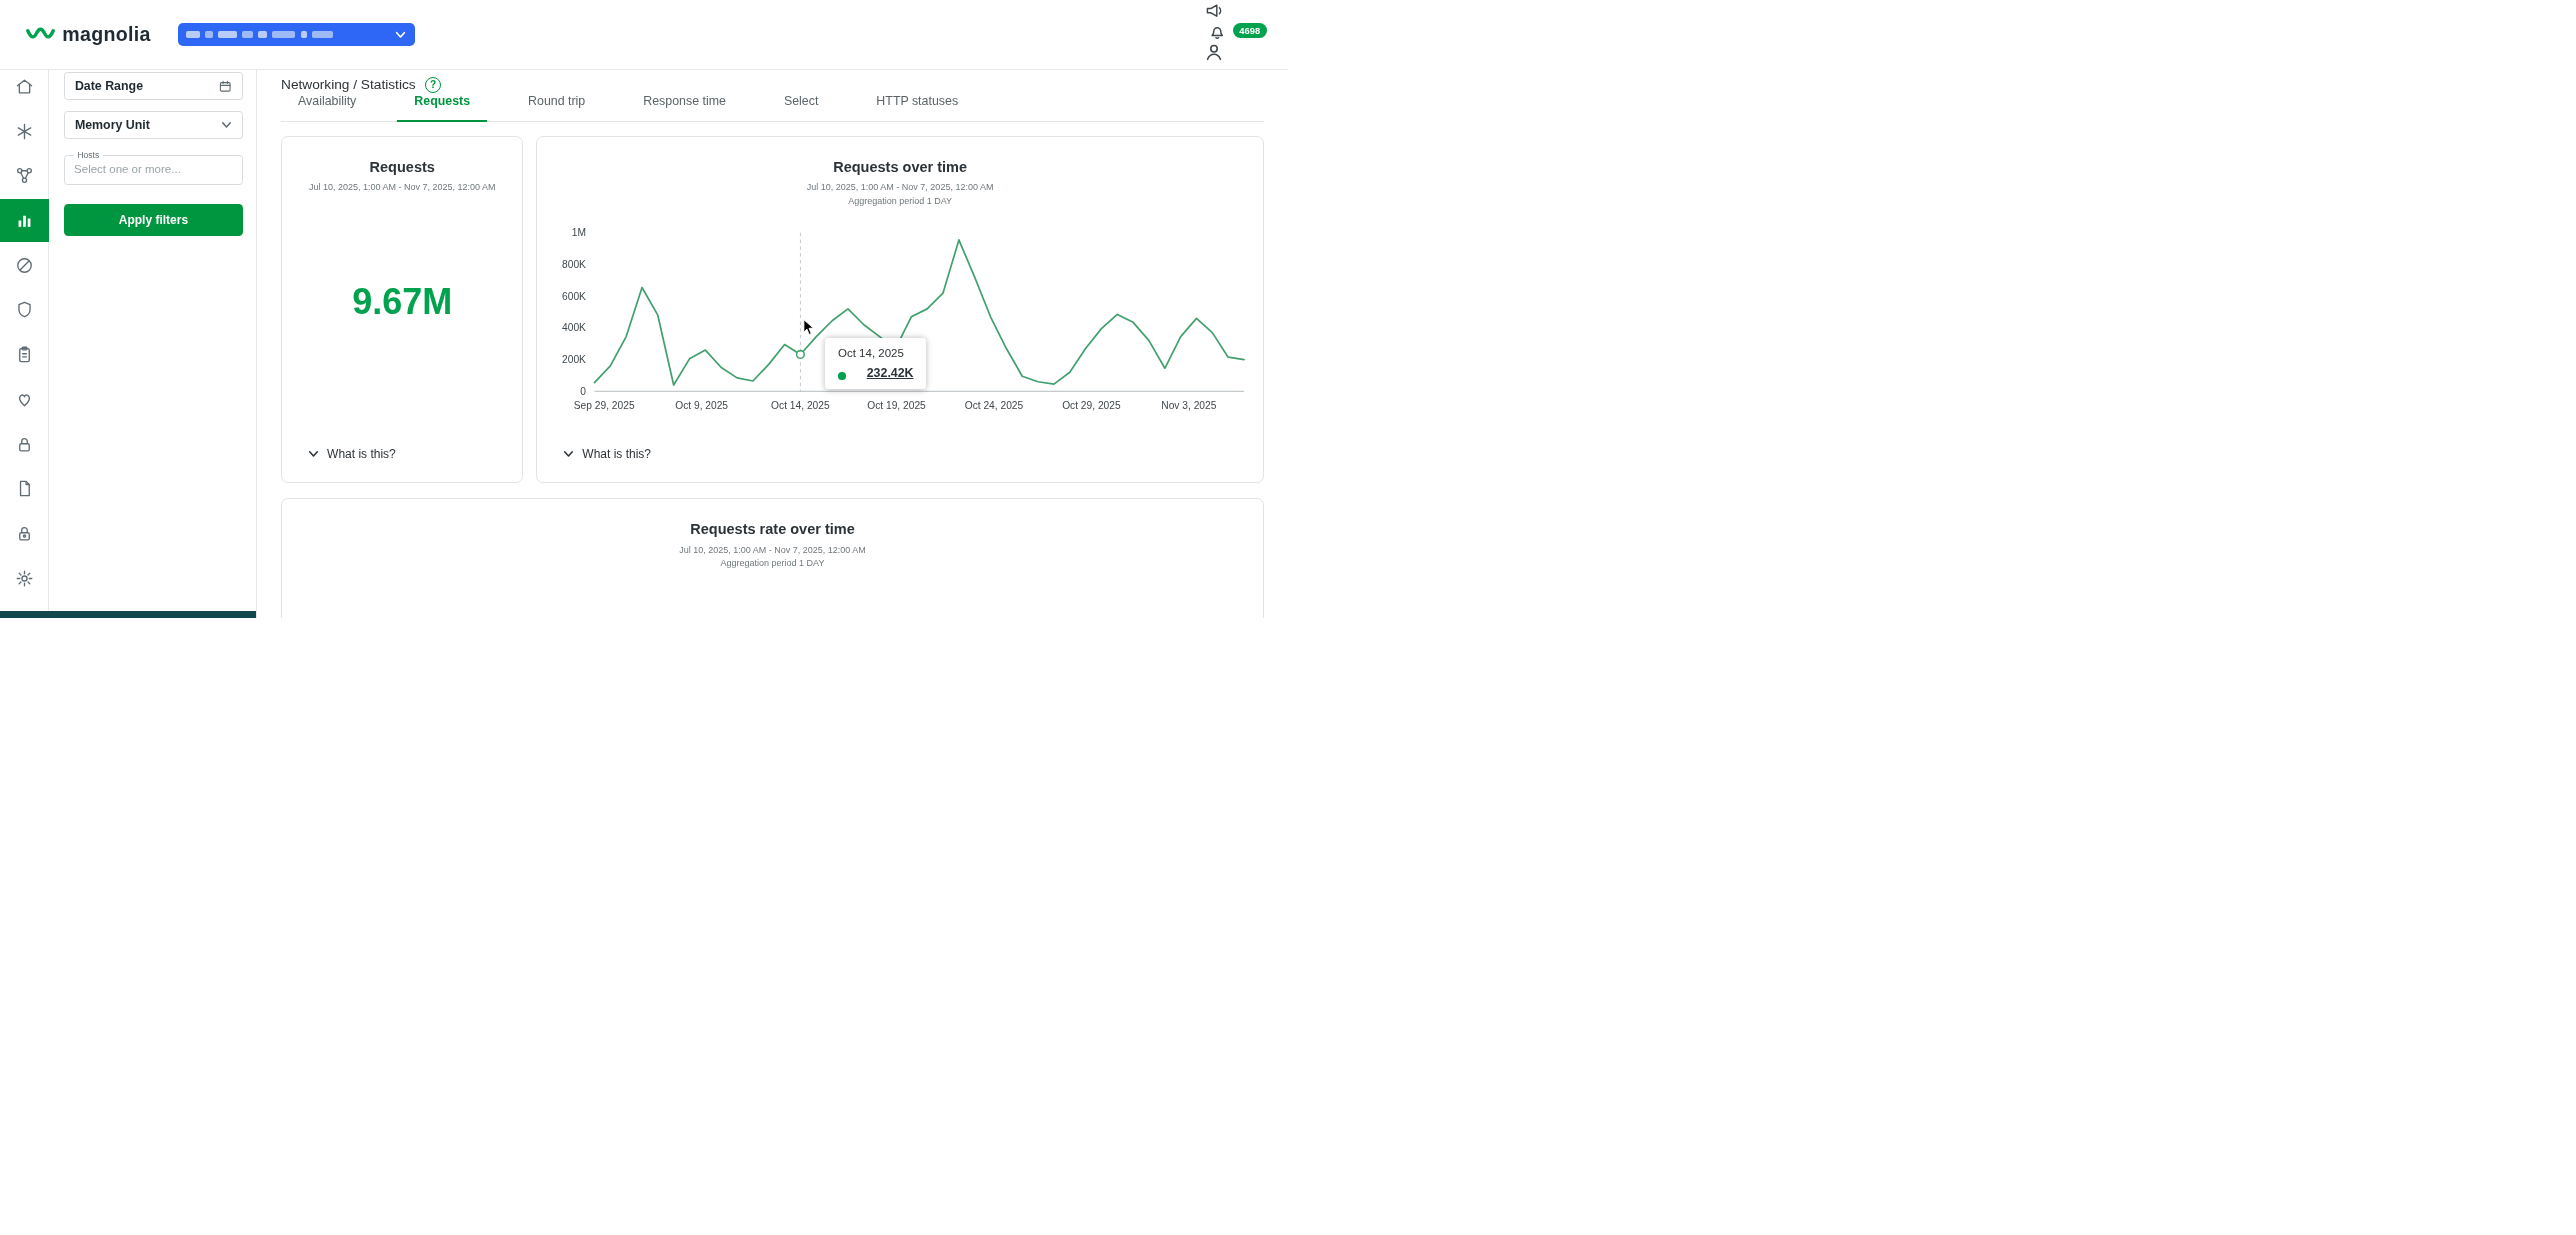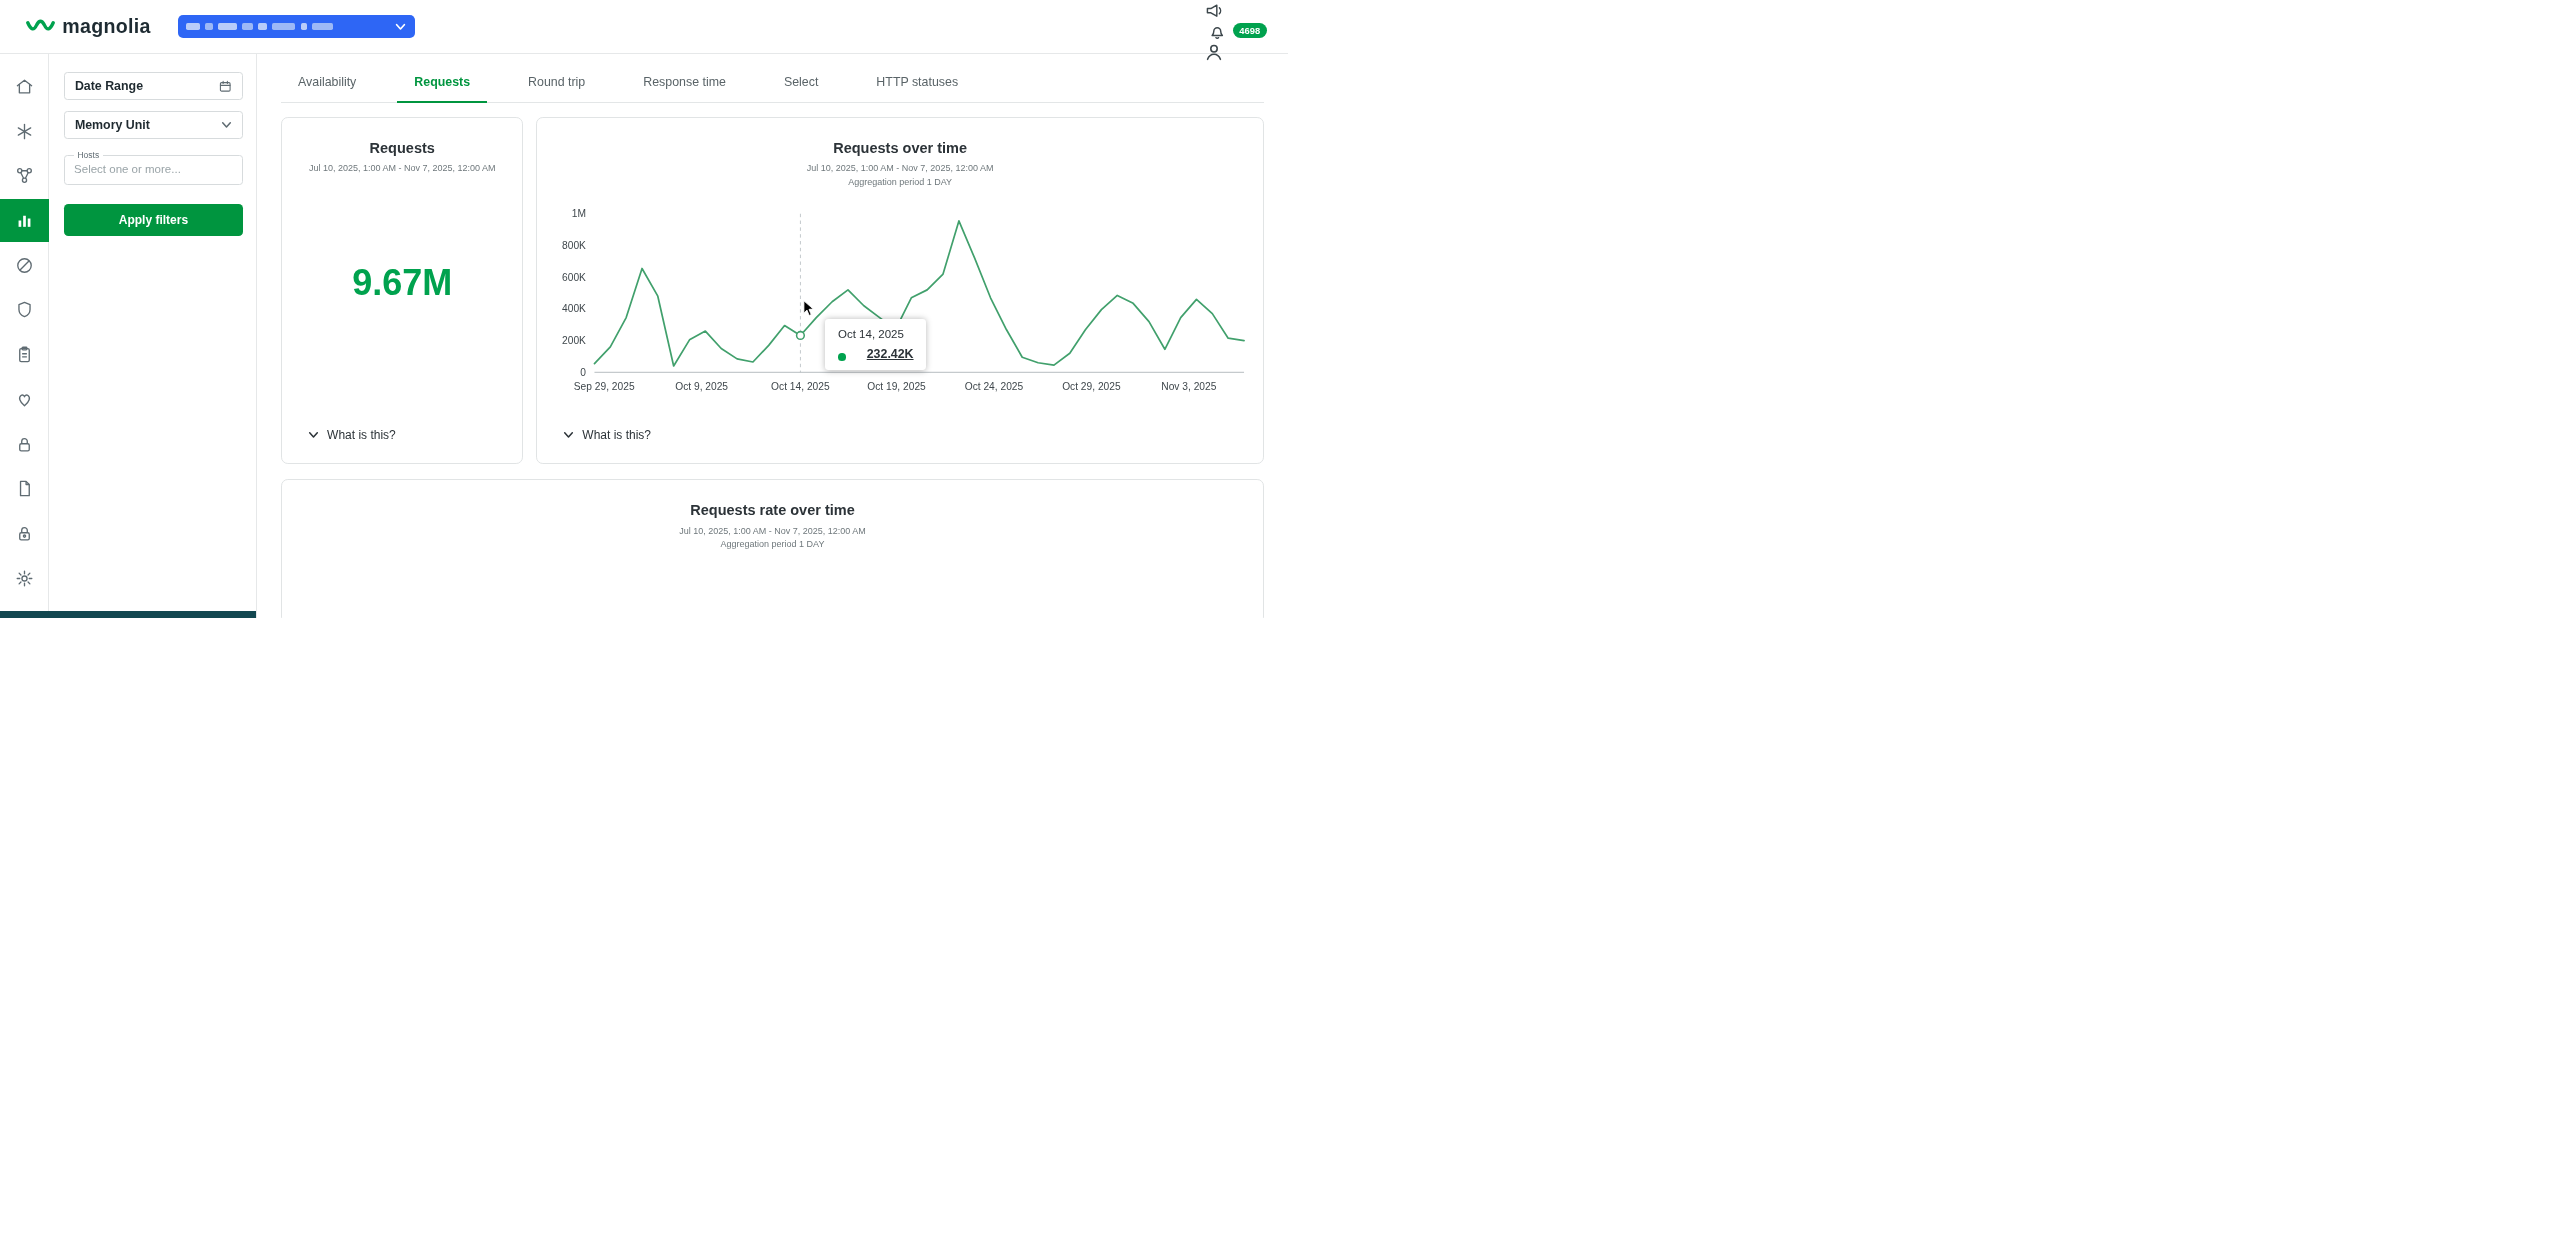--- a/index.html
+++ b/index.html
@@ -7,21 +7,21 @@
   body {
     width:1288px; height:618px; overflow:hidden; position:relative;
     background:#fff; color:#2c3338;
     font-family:"Liberation Sans", sans-serif;
   }
   svg { display:block; }
   svg text { font-family:"Liberation Sans", sans-serif; }
 
   
   .app-header {
-    position:absolute; top:0; left:0; right:0; height:54px;
+    position:absolute; top:0; left:0; right:0; height:70px;
     background:#fff; border-bottom:0.9px solid #e6e8e9;
     display:flex; align-items:center; z-index:5;
   }
   .logo { display:flex; align-items:center; gap:7.7px; margin-left:25.6px; cursor:pointer; }
   .logo-text { font-size:19.6px; font-weight:600; color:#1e2b32; letter-spacing:0.3px; }
   .masked-select {
     margin-left:27px; width:237px; height:23px; background:#2e66f5;
     border-radius:5.1px; display:flex; align-items:center; padding:0 8.5px; gap:5.1px; cursor:pointer;
   }
   .masked-block { height:7.7px; border-radius:1.7px; background:#b9ccf9; }
@@ -287,20 +287,24 @@
   </div>
   <fieldset class="hosts">
     <legend>Hosts</legend>
     <input class="hosts-input" type="text" placeholder="Select one or more..." style="">
   </fieldset>
   <button class="apply-btn">Apply filters</button>
 </div>
 <div class="sidebar-strip"></div>
 
 <div class="main">
+  <div class="breadcrumb-row">
+    <span class="breadcrumb">Networking / Statistics</span>
+    <span class="help-circle">?</span>
+  </div>
 
   <div class="tabs">
     <div class="tab">Availability</div>
     <div class="tab active">Requests</div>
     <div class="tab">Round trip</div>
     <div class="tab">Response time</div>
     <div class="tab">Select</div>
     <div class="tab">HTTP statuses</div>
   </div>
 

